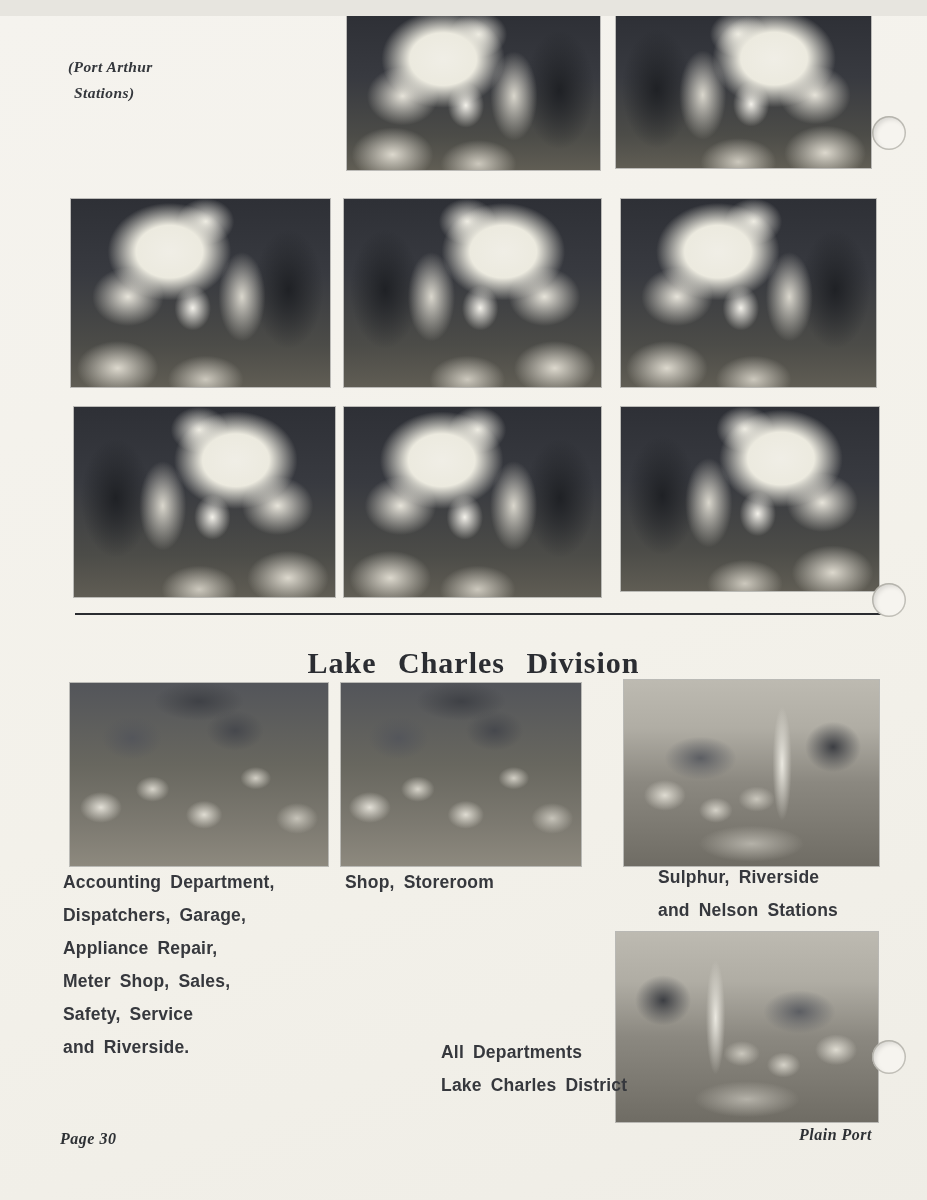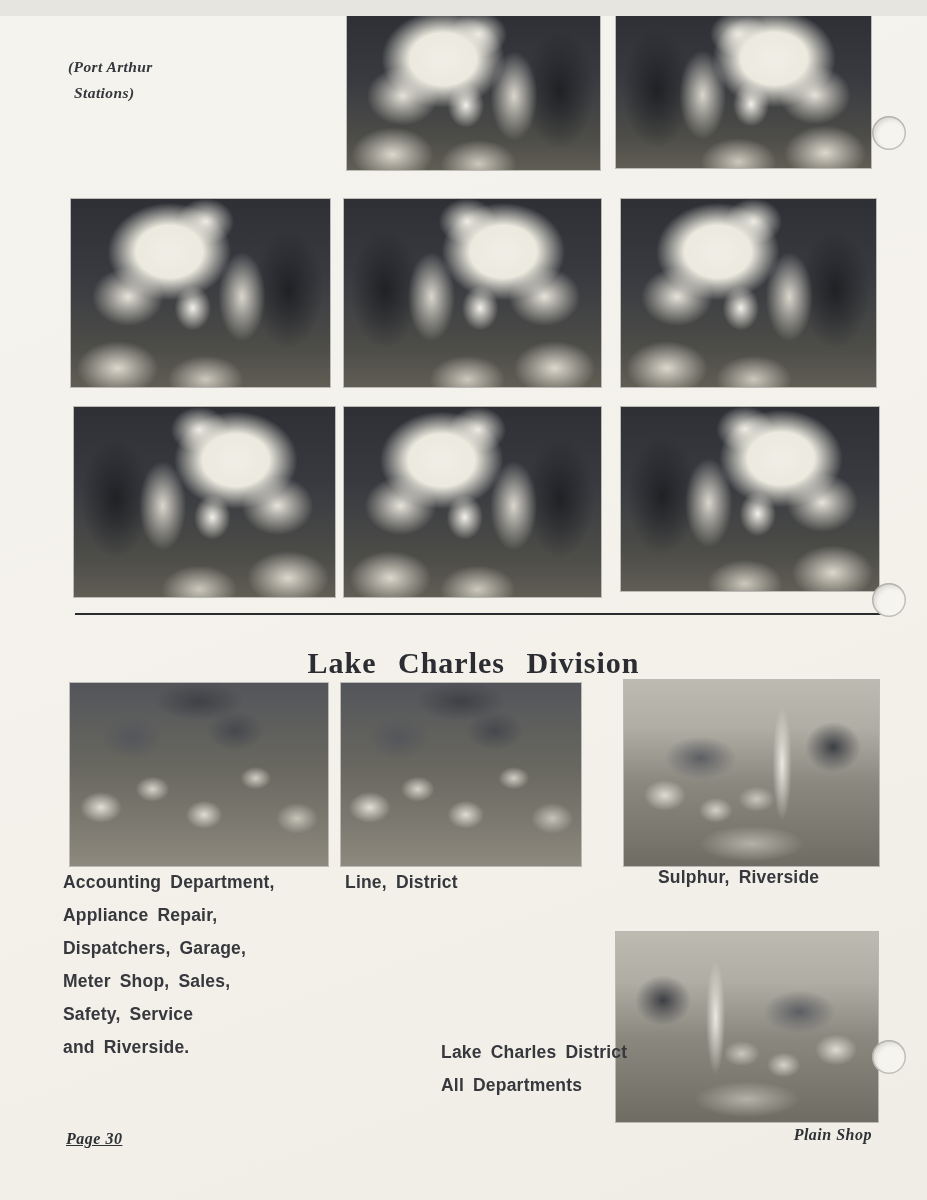--- a/index.html
+++ b/index.html
@@ -88,21 +88,21 @@
   }
   .caption span{display:block;}
   .cap-left{left:63px;top:850px;}
   .cap-mid{left:345px;top:850px;}
   .cap-right{left:658px;top:845px;}
   .cap-district{left:441px;top:1020px;}
   .footer-text{
     position:absolute;font-style:italic;font-weight:700;font-size:16px;
     color:#2e3135;letter-spacing:.5px;
   }
-  .footer-left{left:66px;top:1114px;text-decoration:underline;}
+  .footer-left{left:60px;top:1114px;}
   .footer-right{right:55px;top:1110px;}
   
   .punch{
     position:absolute;width:34px;height:34px;border-radius:50%;
     background:#f6f4ef;z-index:5;
     box-shadow:inset 0 0 0 1.5px rgba(150,147,138,.55), inset 3px 3px 5px rgba(0,0,0,.13);
   }
   .punch1{left:872px;top:100px;}
   .punch2{left:872px;top:567px;}
   .punch3{left:872px;top:1024px;}
@@ -134,40 +134,41 @@
   <div class="divider"></div>
 
   <h1 class="section-heading">Lake Charles Division</h1>
 
   <div class="photo ph-crowd p9" aria-label="Santa greeting children among standing adults at a crowded party"></div>
   <div class="photo ph-crowd p10" aria-label="Crowded hall of seated families with Santa standing at the right"></div>
   <div class="photo ph-hall p11" aria-label="Families seated around a garland-wrapped post; Santa leaning in at right"></div>
 
   <div class="caption cap-left">
     <span>Accounting Department,</span>
+    <span>Dispatchers, Garage,</span>
     <span>Appliance Repair,</span>
-    <span>Dispatchers, Garage,</span>
     <span>Meter Shop, Sales,</span>
     <span>Safety, Service</span>
     <span>and Riverside.</span>
   </div>
   <div class="caption cap-mid">
-    <span>Line, District</span>
+    <span>Shop, Storeroom</span>
   </div>
   <div class="caption cap-right">
     <span>Sulphur, Riverside</span>
+    <span>and Nelson Stations</span>
   </div>
 
   <div class="photo ph-hall flip p12" aria-label="Santa shaking hands with a row of seated children in a decorated hall"></div>
   <div class="caption cap-district">
+    <span>All Departments</span>
     <span>Lake Charles District</span>
-    <span>All Departments</span>
   </div>
 
   <div class="footer-text footer-left">Page 30</div>
-  <div class="footer-text footer-right">Plain Shop</div>
+  <div class="footer-text footer-right">Plain Port</div>
 
   <div class="punch punch1"></div>
   <div class="punch punch2"></div>
   <div class="punch punch3"></div>
   <div class="page-corner"></div>
 
 </div>
 
 </body></html>

